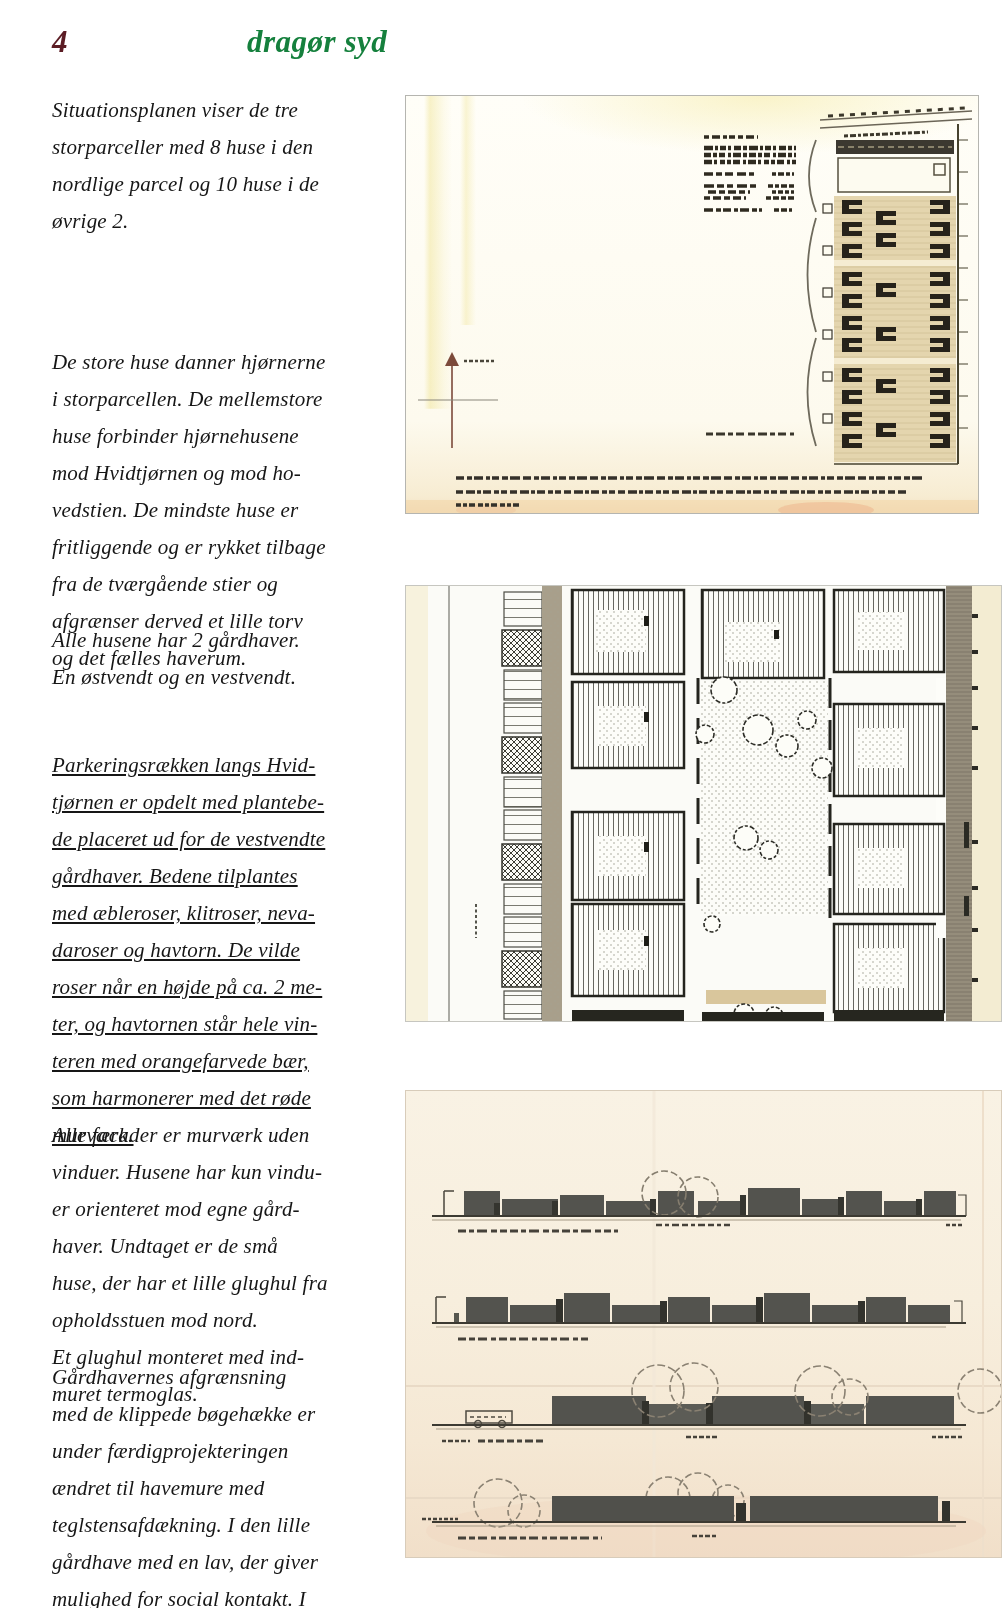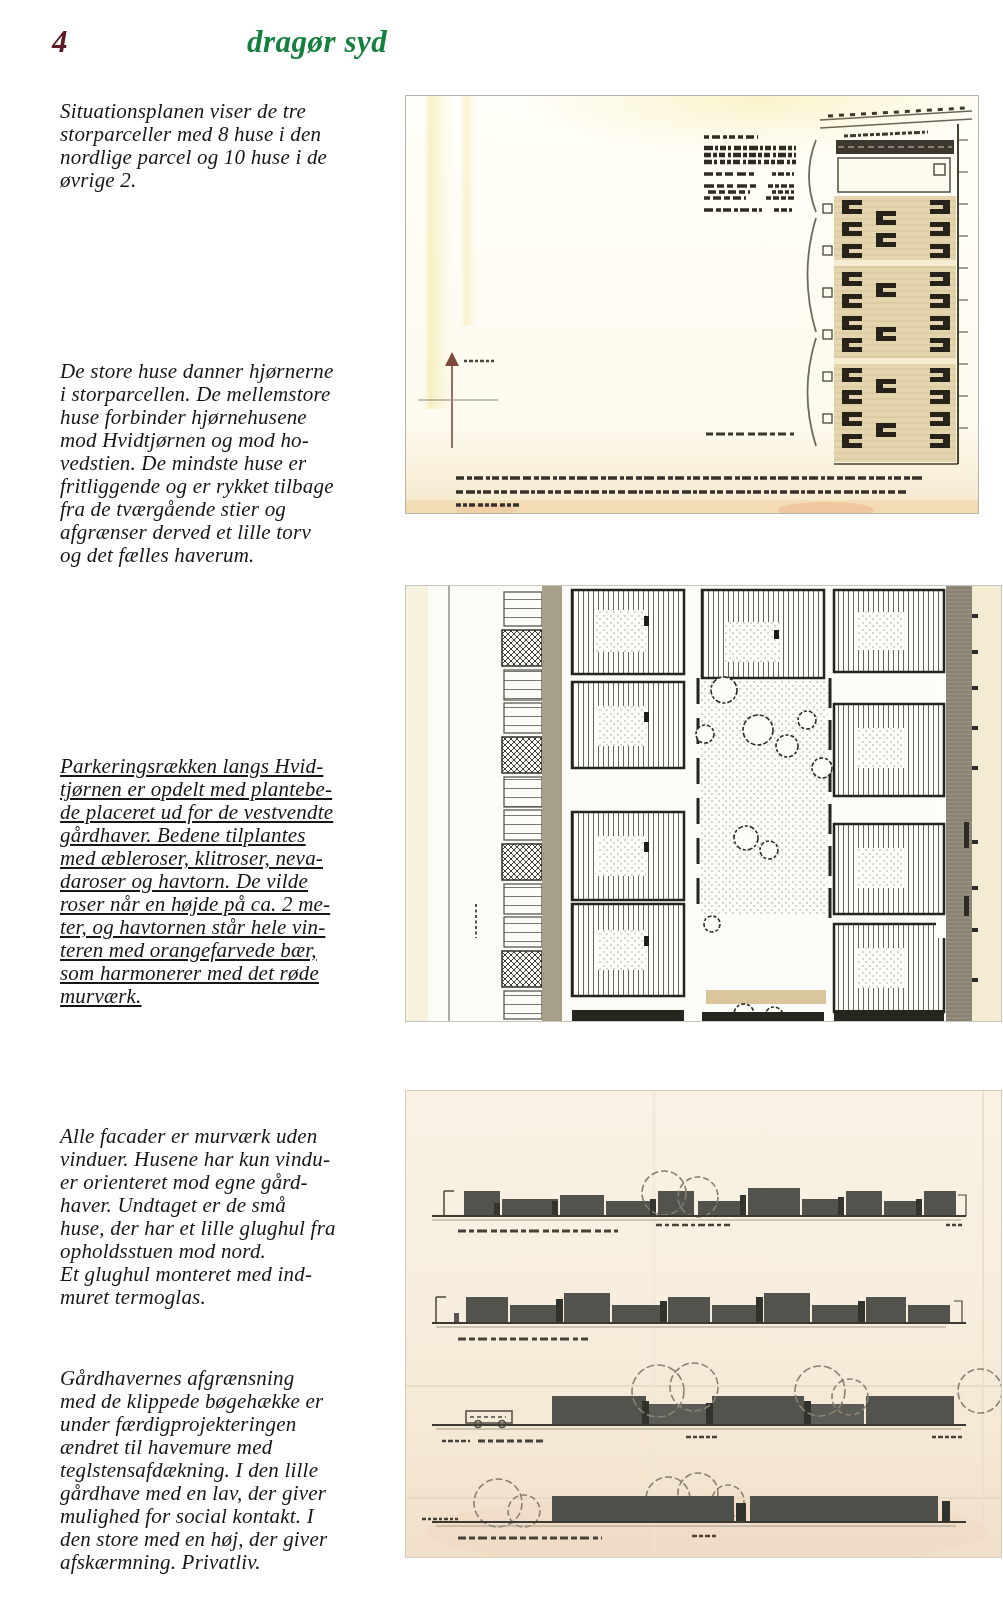--- a/index.html
+++ b/index.html
@@ -1,23 +1,23 @@
 <!DOCTYPE html>
 <html><head>
 <meta charset="utf-8">
 <style>
   html,body{margin:0;padding:0;background:#ffffff;}
   .page{position:relative;width:1003px;height:1608px;background:#ffffff;overflow:hidden;
         font-family:"Liberation Serif", serif;}
   .hdr{position:absolute;top:24px;left:0;width:1003px;height:44px;}
   .pagenum{position:absolute;left:52px;top:0;font-size:31px;font-weight:bold;font-style:italic;color:#5b1c24;}
   .title{position:absolute;left:199px;top:0;font-size:31px;font-weight:bold;font-style:italic;color:#15803d;letter-spacing:.5px;margin-left:48px;}
-  .para{position:absolute;left:52px;width:310px;margin:8px;font-style:italic;font-size:21px;
-        line-height:23px;color:#161616;white-space:pre-line;letter-spacing:.2px;}
-  .p1{top:92px;} .p2{top:219px;} .p3{top:352px;} .p4{top:622px;} .p5{top:747px;text-decoration:underline;}
+  .para{position:absolute;left:52px;width:310px;margin:0;font-style:italic;font-size:21px;
+        line-height:37px;color:#161616;white-space:pre-line;letter-spacing:.2px;}
+  .p1{top:92px;} .p2{top:219px;} .p3{top:344px;} .p4{top:622px;} .p5{top:747px;text-decoration:underline;}
   .p6{top:1117px;} .p7{top:1359px;}
   figure{margin:0;padding:0;position:absolute;}
   .fig svg{position:absolute;left:0;top:0;width:100%;height:100%;}
   .fig1{left:405px;top:95px;width:572px;height:417px;border:1px solid #b5b5b0;
         background:
          linear-gradient(90deg, transparent 18px, rgba(235,220,120,.38) 24px, rgba(235,220,120,.10) 38px, transparent 46px) no-repeat 0 0/100% 75%,
          linear-gradient(90deg, transparent 54px, rgba(235,220,120,.30) 60px, transparent 70px) no-repeat 0 0/100% 55%,
          radial-gradient(60% 20% at 62% 0%, rgba(246,236,170,.6), transparent 70%),
          linear-gradient(180deg,#fffef8 0%,#fdfaee 78%,#f7ecd2 96%,#f2dfc0 100%);}
   .fig2{left:405px;top:585px;width:595px;height:435px;border:1px solid #c6c6c0;background:#fbfbf7;}
@@ -40,20 +40,22 @@
 øvrige 2.</p>
   <p class="para p3">De store huse danner hjørnerne
 i storparcellen. De mellemstore
 huse forbinder hjørnehusene
 mod Hvidtjørnen og mod ho-
 vedstien. De mindste huse er
 fritliggende og er rykket tilbage
 fra de tværgående stier og
 afgrænser derved et lille torv
 og det fælles haverum.</p>
+  <p class="para p4">Alle husene har 2 gårdhaver.
+En østvendt og en vestvendt.</p>
   <p class="para p5">Parkeringsrækken langs Hvid-
 tjørnen er opdelt med plantebe-
 de placeret ud for de vestvendte
 gårdhaver. Bedene tilplantes
 med æbleroser, klitroser, neva-
 daroser og havtorn. De vilde
 roser når en højde på ca. 2 me-
 ter, og havtornen står hele vin-
 teren med orangefarvede bær,
 som harmonerer med det røde

